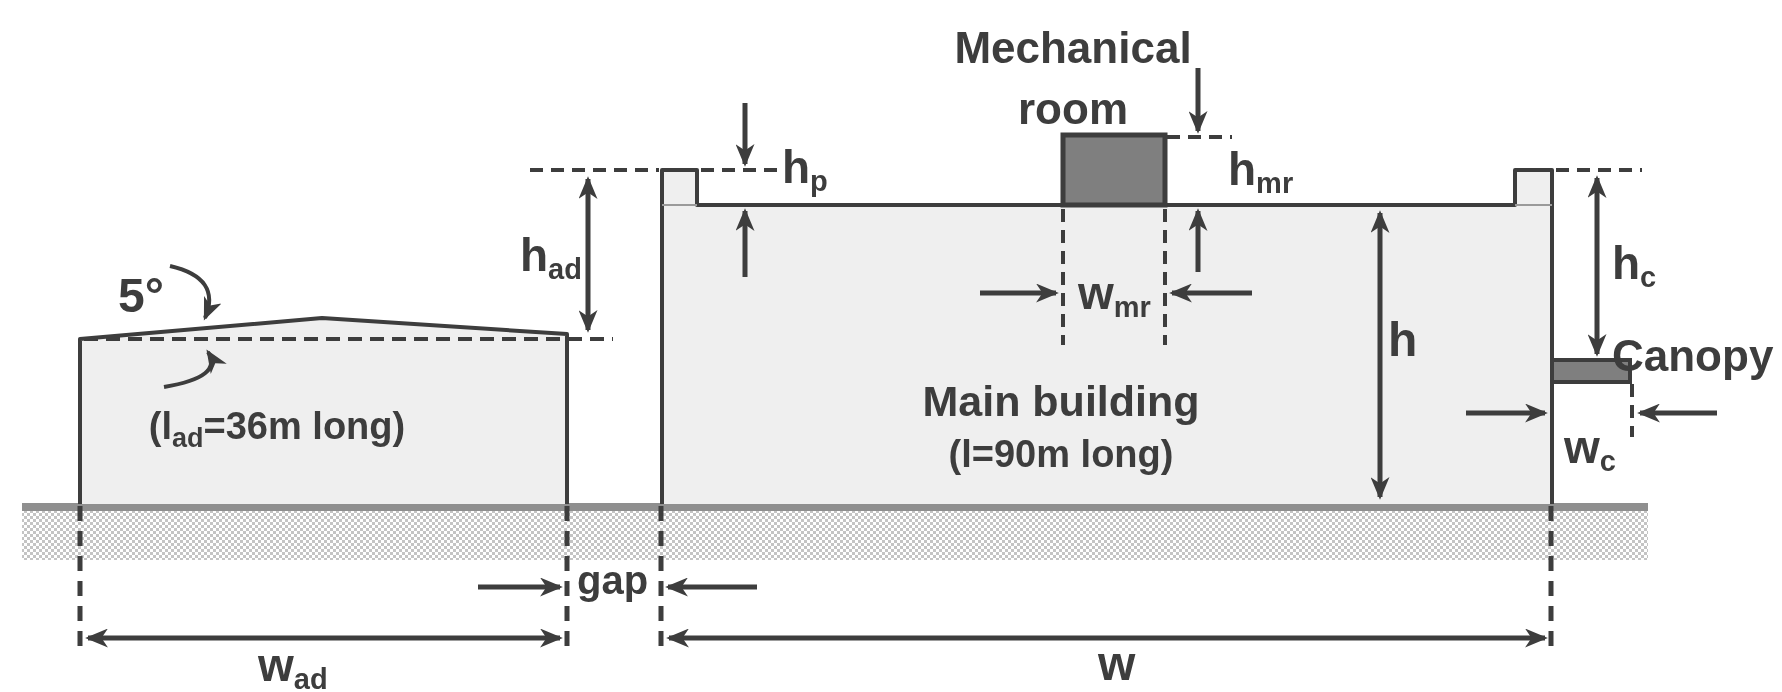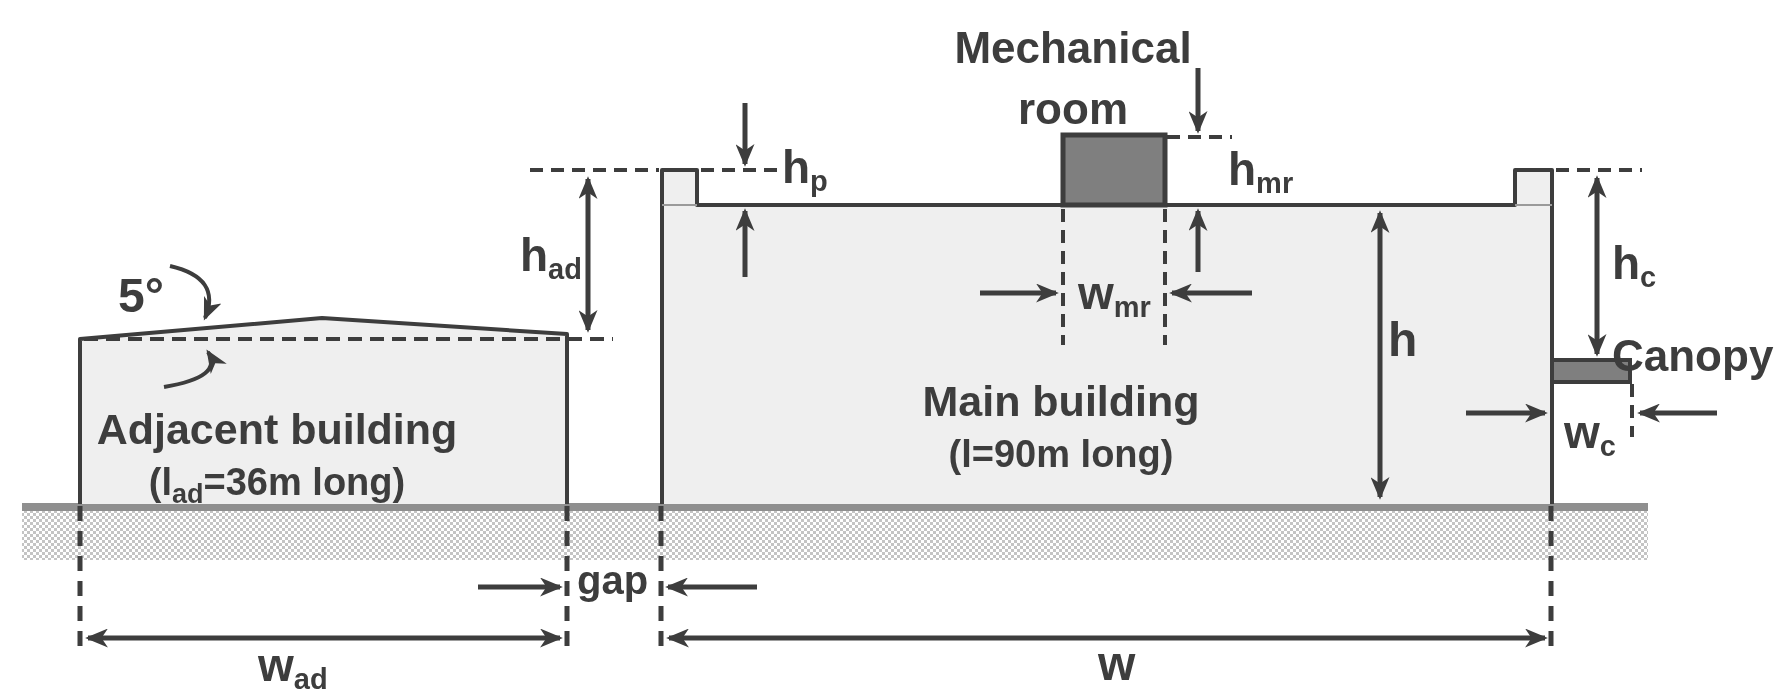--- a/index.html
+++ b/index.html
@@ -120,24 +120,23 @@
   <div class="lbl dim" style="left:1228px;top:146px;"><span>h</span><sub>mr</sub></div>
 
   <div class="lbl dim" style="left:1078px;top:270px;"><span>w</span><sub>mr</sub></div>
 
   <div class="lbl dim" style="left:1388px;top:316px;font-size:48px;">h</div>
 
   <div class="lbl dim" style="left:1612px;top:240px;"><span>h</span><sub>c</sub></div>
 
   <div class="lbl" style="left:1612px;top:310px;font-size:44px;margin-top:24px;">Canopy</div>
 
-  <div class="lbl dim" style="left:1564px;top:409px;"><span>w</span><sub>c</sub></div>
+  <div class="lbl dim" style="left:1564px;top:424px;"><span>w</span><sub>c</sub></div>
 
   <div class="lbl bigname center-x" style="left:277px;top:402px;">
-    <div>Adjacent building</div>
     <div class="paren"><span>(l</span><sub class="sub2">ad</sub><span>=36m long)</span></div>
   </div>
 
   <div class="lbl bigname center-x" style="left:1017px;top:374px;margin-left:44px;">
     <div>Main building</div>
     <div class="paren">(l=90m long)</div>
   </div>
 
   <div class="lbl" style="left:577px;top:560px;font-size:40px;">gap</div>
 

